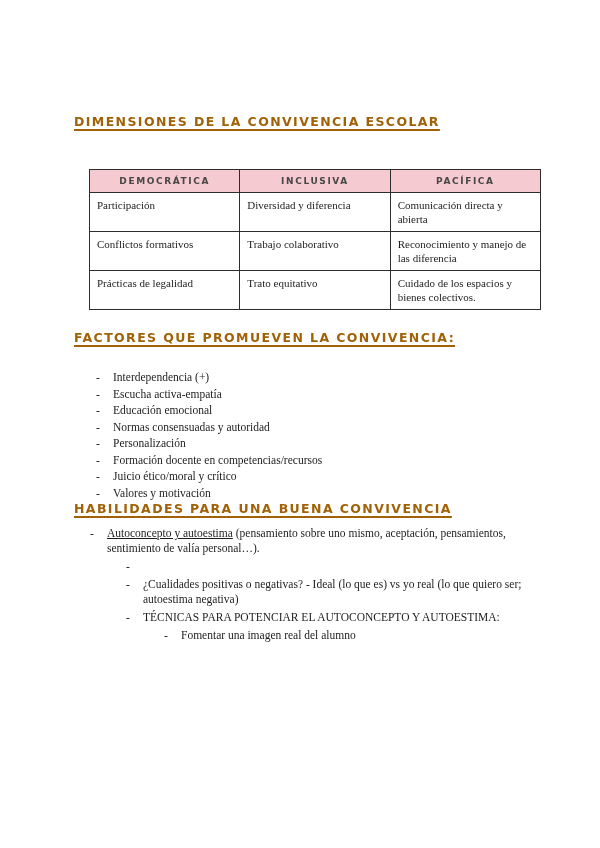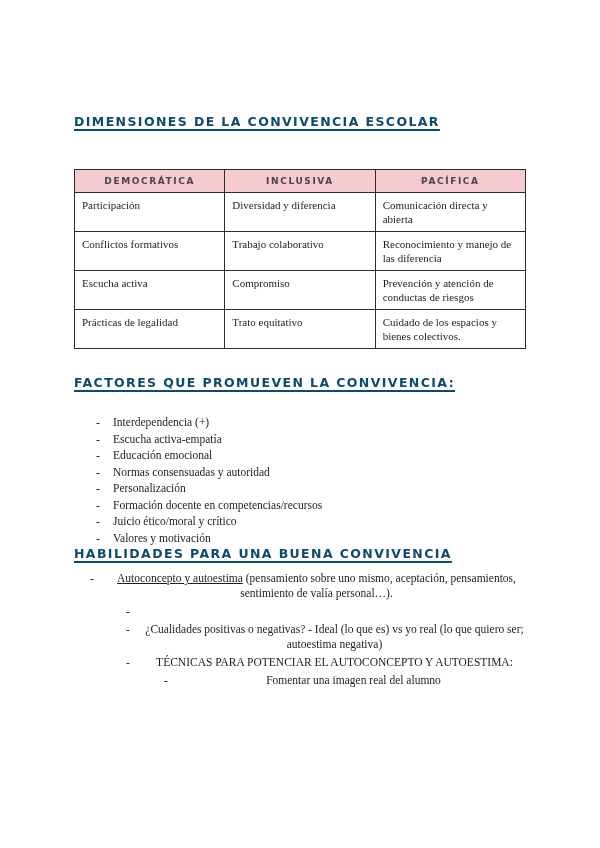--- a/index.html
+++ b/index.html
@@ -9,36 +9,37 @@
     font-family:"Liberation Serif", serif;
     color:#1d1d1d;
     position:relative;
     overflow:hidden;
   }
   .page { padding:0 74px; }
 
   .heading {
     font-family:"DejaVu Sans", sans-serif;
     font-weight:bold;
-    color:#0c4a6e;
+    color:#a16207;
     font-size:12.5px;
     letter-spacing:1.4px;
     text-decoration:underline;
     text-underline-offset:3px;
     text-decoration-thickness:1.5px;
   }
   .h1 { margin-top:114px; }
-  .h2 { margin-top:26px; }
+  .h2 { margin-top:20px; }
   .h3 { }
 
   table.conv {
     border-collapse:collapse;
     table-layout:fixed;
     width:452px;
     margin-top:40px;
+    margin-left:15px;
   }
   table.conv th {
     background:#f5cad0;
     border:1.7px solid #2d2d2d;
     font-family:"DejaVu Sans", sans-serif;
     font-weight:bold;
     font-size:9px;
     letter-spacing:1.6px;
     color:#474747;
     padding:6px 4px;
@@ -58,21 +59,21 @@
   .dash-list li {
     display:flex;
     font-size:11.5px;
     line-height:16px;
     margin-bottom:0.5px;
   }
   .dash { width:17px; flex:0 0 17px; text-align:left; }
 
   .skills { margin-top:10px; font-size:11.5px; line-height:15px; }
   .li { display:flex; margin-top:3px; }
-  .li .txt { flex:1;text-align:center; }
+  .li .txt { flex:1; }
   .lvl1 { padding-left:16px; }
   .lvl2 { padding-left:52px; }
   .lvl3 { padding-left:90px; }
   .u { text-decoration:underline; }
 </style>
 </head>
 <body>
 
 <div class="page">
 
@@ -89,25 +90,20 @@
     <tbody>
       <tr>
         <td>Participación</td>
         <td>Diversidad y diferencia</td>
         <td>Comunicación directa y abierta</td>
       </tr>
       <tr>
         <td>Conflictos formativos</td>
         <td>Trabajo colaborativo</td>
         <td>Reconocimiento y manejo de las diferencia</td>
-      </tr>
-      <tr>
-        <td>Escucha activa</td>
-        <td>Compromiso</td>
-        <td>Prevención y atención de conductas de riesgos</td>
       </tr>
       <tr>
         <td>Prácticas de legalidad</td>
         <td>Trato equitativo</td>
         <td>Cuidado de los espacios y bienes colectivos.</td>
       </tr>
     </tbody>
   </table>
 
   <div class="heading h2">FACTORES QUE PROMUEVEN LA CONVIVENCIA:</div>

